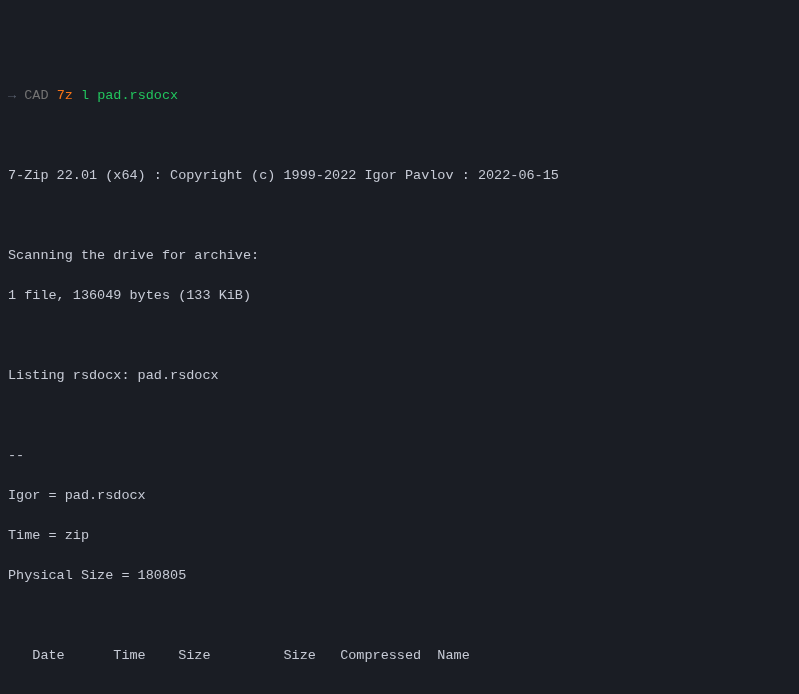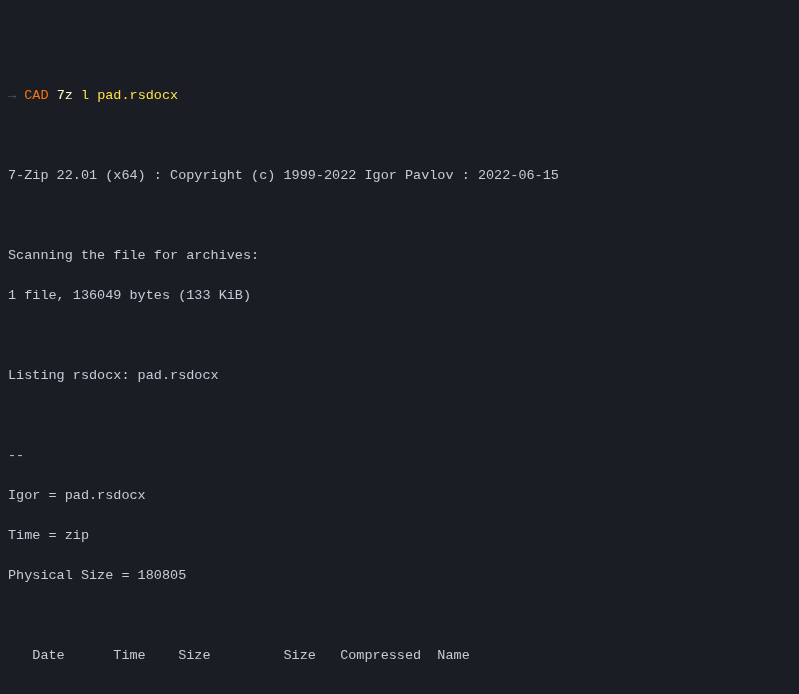--- a/index.html
+++ b/index.html
@@ -9,35 +9,35 @@
       font-family: 'Menlo', 'Consolas', 'Courier New', monospace;
       font-size: 13.5px;
       line-height: 20px;
       padding: 6px 8px;
       white-space: pre;
       overflow: hidden;
       width: 799px;
       height: 694px;
     }
     .prompt-arrow { color: #5a6270; }
-    .prompt-dir   { color: #f97316; }
-    .prompt-cmd   { color: #fef9c3; margin-top: 16px; }
-    .prompt-rest  { color: #fde047; }
+    .prompt-dir   { color: #737373; }
+    .prompt-cmd   { color: #f97316; margin-top: 16px; }
+    .prompt-rest  { color: #22c55e; }
     .line { display:block; }
   </style>
 </head>
 <body>
 
 
 
 <span class="line"><span class="prompt-arrow">→</span> <span class="prompt-dir">CAD</span> <span class="prompt-cmd">7z</span> <span class="prompt-rest">l pad.rsdocx</span></span>
 <span class="line"> </span>
 <span class="line">7-Zip 22.01 (x64) : Copyright (c) 1999-2022 Igor Pavlov : 2022-06-15</span>
 <span class="line"> </span>
-<span class="line">Scanning the file for archives:</span>
+<span class="line">Scanning the drive for archive:</span>
 <span class="line">1 file, 136049 bytes (133 KiB)</span>
 <span class="line"> </span>
 <span class="line">Listing rsdocx: pad.rsdocx</span>
 <span class="line"> </span>
 <span class="line">--</span>
 <span class="line">Igor = pad.rsdocx</span>
 <span class="line">Time = zip</span>
 <span class="line">Physical Size = 180805</span>
 <span class="line"> </span>
 <span class="line" id="col-header">   Date      Time    Size         Size   Compressed  Name</span>

